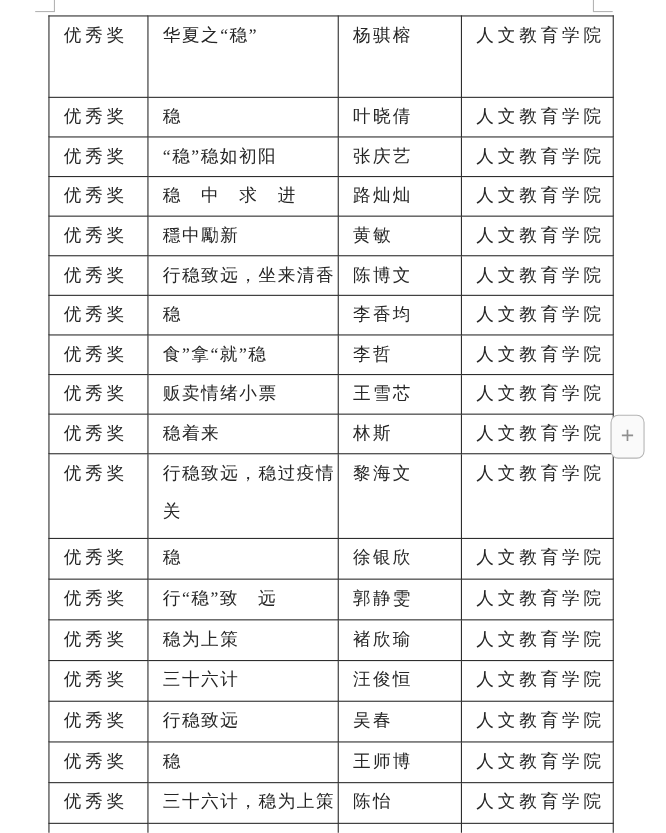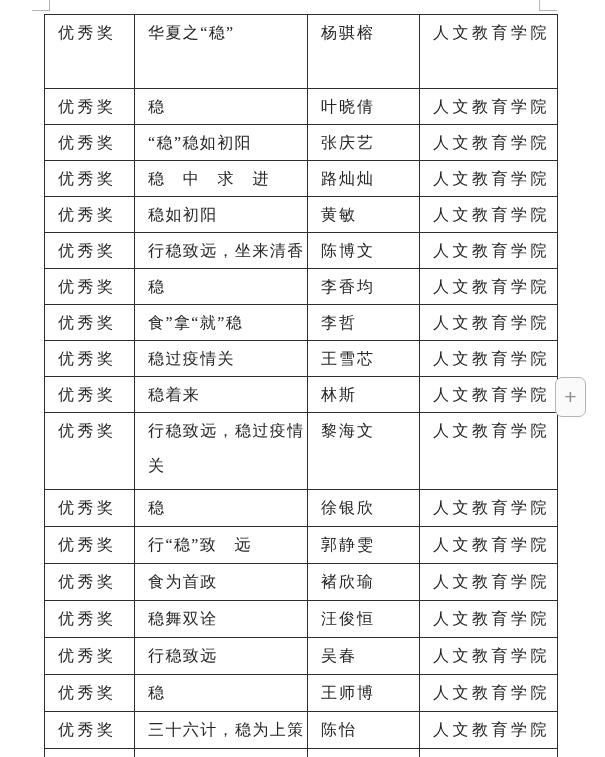--- a/index.html
+++ b/index.html
@@ -99,21 +99,21 @@
       <td class="c-college">人文教育学院</td>
     </tr>
         <tr class="h36">
       <td class="c-award">优秀奖</td>
       <td class="c-title">稳　中　求　进</td>
       <td class="c-name">路灿灿</td>
       <td class="c-college">人文教育学院</td>
     </tr>
         <tr class="h36">
       <td class="c-award">优秀奖</td>
-      <td class="c-title">稳如初阳</td>
+      <td class="c-title">穩中勵新</td>
       <td class="c-name">黄敏</td>
       <td class="c-college">人文教育学院</td>
     </tr>
         <tr class="h36">
       <td class="c-award">优秀奖</td>
       <td class="c-title">行稳致远，坐来清香</td>
       <td class="c-name">陈博文</td>
       <td class="c-college">人文教育学院</td>
     </tr>
         <tr class="h36">
@@ -123,21 +123,21 @@
       <td class="c-college">人文教育学院</td>
     </tr>
         <tr class="h36">
       <td class="c-award">优秀奖</td>
       <td class="c-title">食”拿“就”稳</td>
       <td class="c-name">李哲</td>
       <td class="c-college">人文教育学院</td>
     </tr>
         <tr class="h36">
       <td class="c-award">优秀奖</td>
-      <td class="c-title">稳过疫情关</td>
+      <td class="c-title">贩卖情绪小票</td>
       <td class="c-name">王雪芯</td>
       <td class="c-college">人文教育学院</td>
     </tr>
         <tr class="h36">
       <td class="c-award">优秀奖</td>
       <td class="c-title">稳着来</td>
       <td class="c-name">林斯</td>
       <td class="c-college">人文教育学院</td>
     </tr>
         <tr class="double">
@@ -153,27 +153,27 @@
       <td class="c-college">人文教育学院</td>
     </tr>
         <tr class="h37">
       <td class="c-award">优秀奖</td>
       <td class="c-title">行“稳”致　远</td>
       <td class="c-name">郭静雯</td>
       <td class="c-college">人文教育学院</td>
     </tr>
         <tr class="h37">
       <td class="c-award">优秀奖</td>
-      <td class="c-title">食为首政</td>
+      <td class="c-title">稳为上策</td>
       <td class="c-name">褚欣瑜</td>
       <td class="c-college">人文教育学院</td>
     </tr>
         <tr class="h37">
       <td class="c-award">优秀奖</td>
-      <td class="c-title">稳舞双诠</td>
+      <td class="c-title">三十六计</td>
       <td class="c-name">汪俊恒</td>
       <td class="c-college">人文教育学院</td>
     </tr>
         <tr class="h37">
       <td class="c-award">优秀奖</td>
       <td class="c-title">行稳致远</td>
       <td class="c-name">吴春</td>
       <td class="c-college">人文教育学院</td>
     </tr>
         <tr class="h37">

